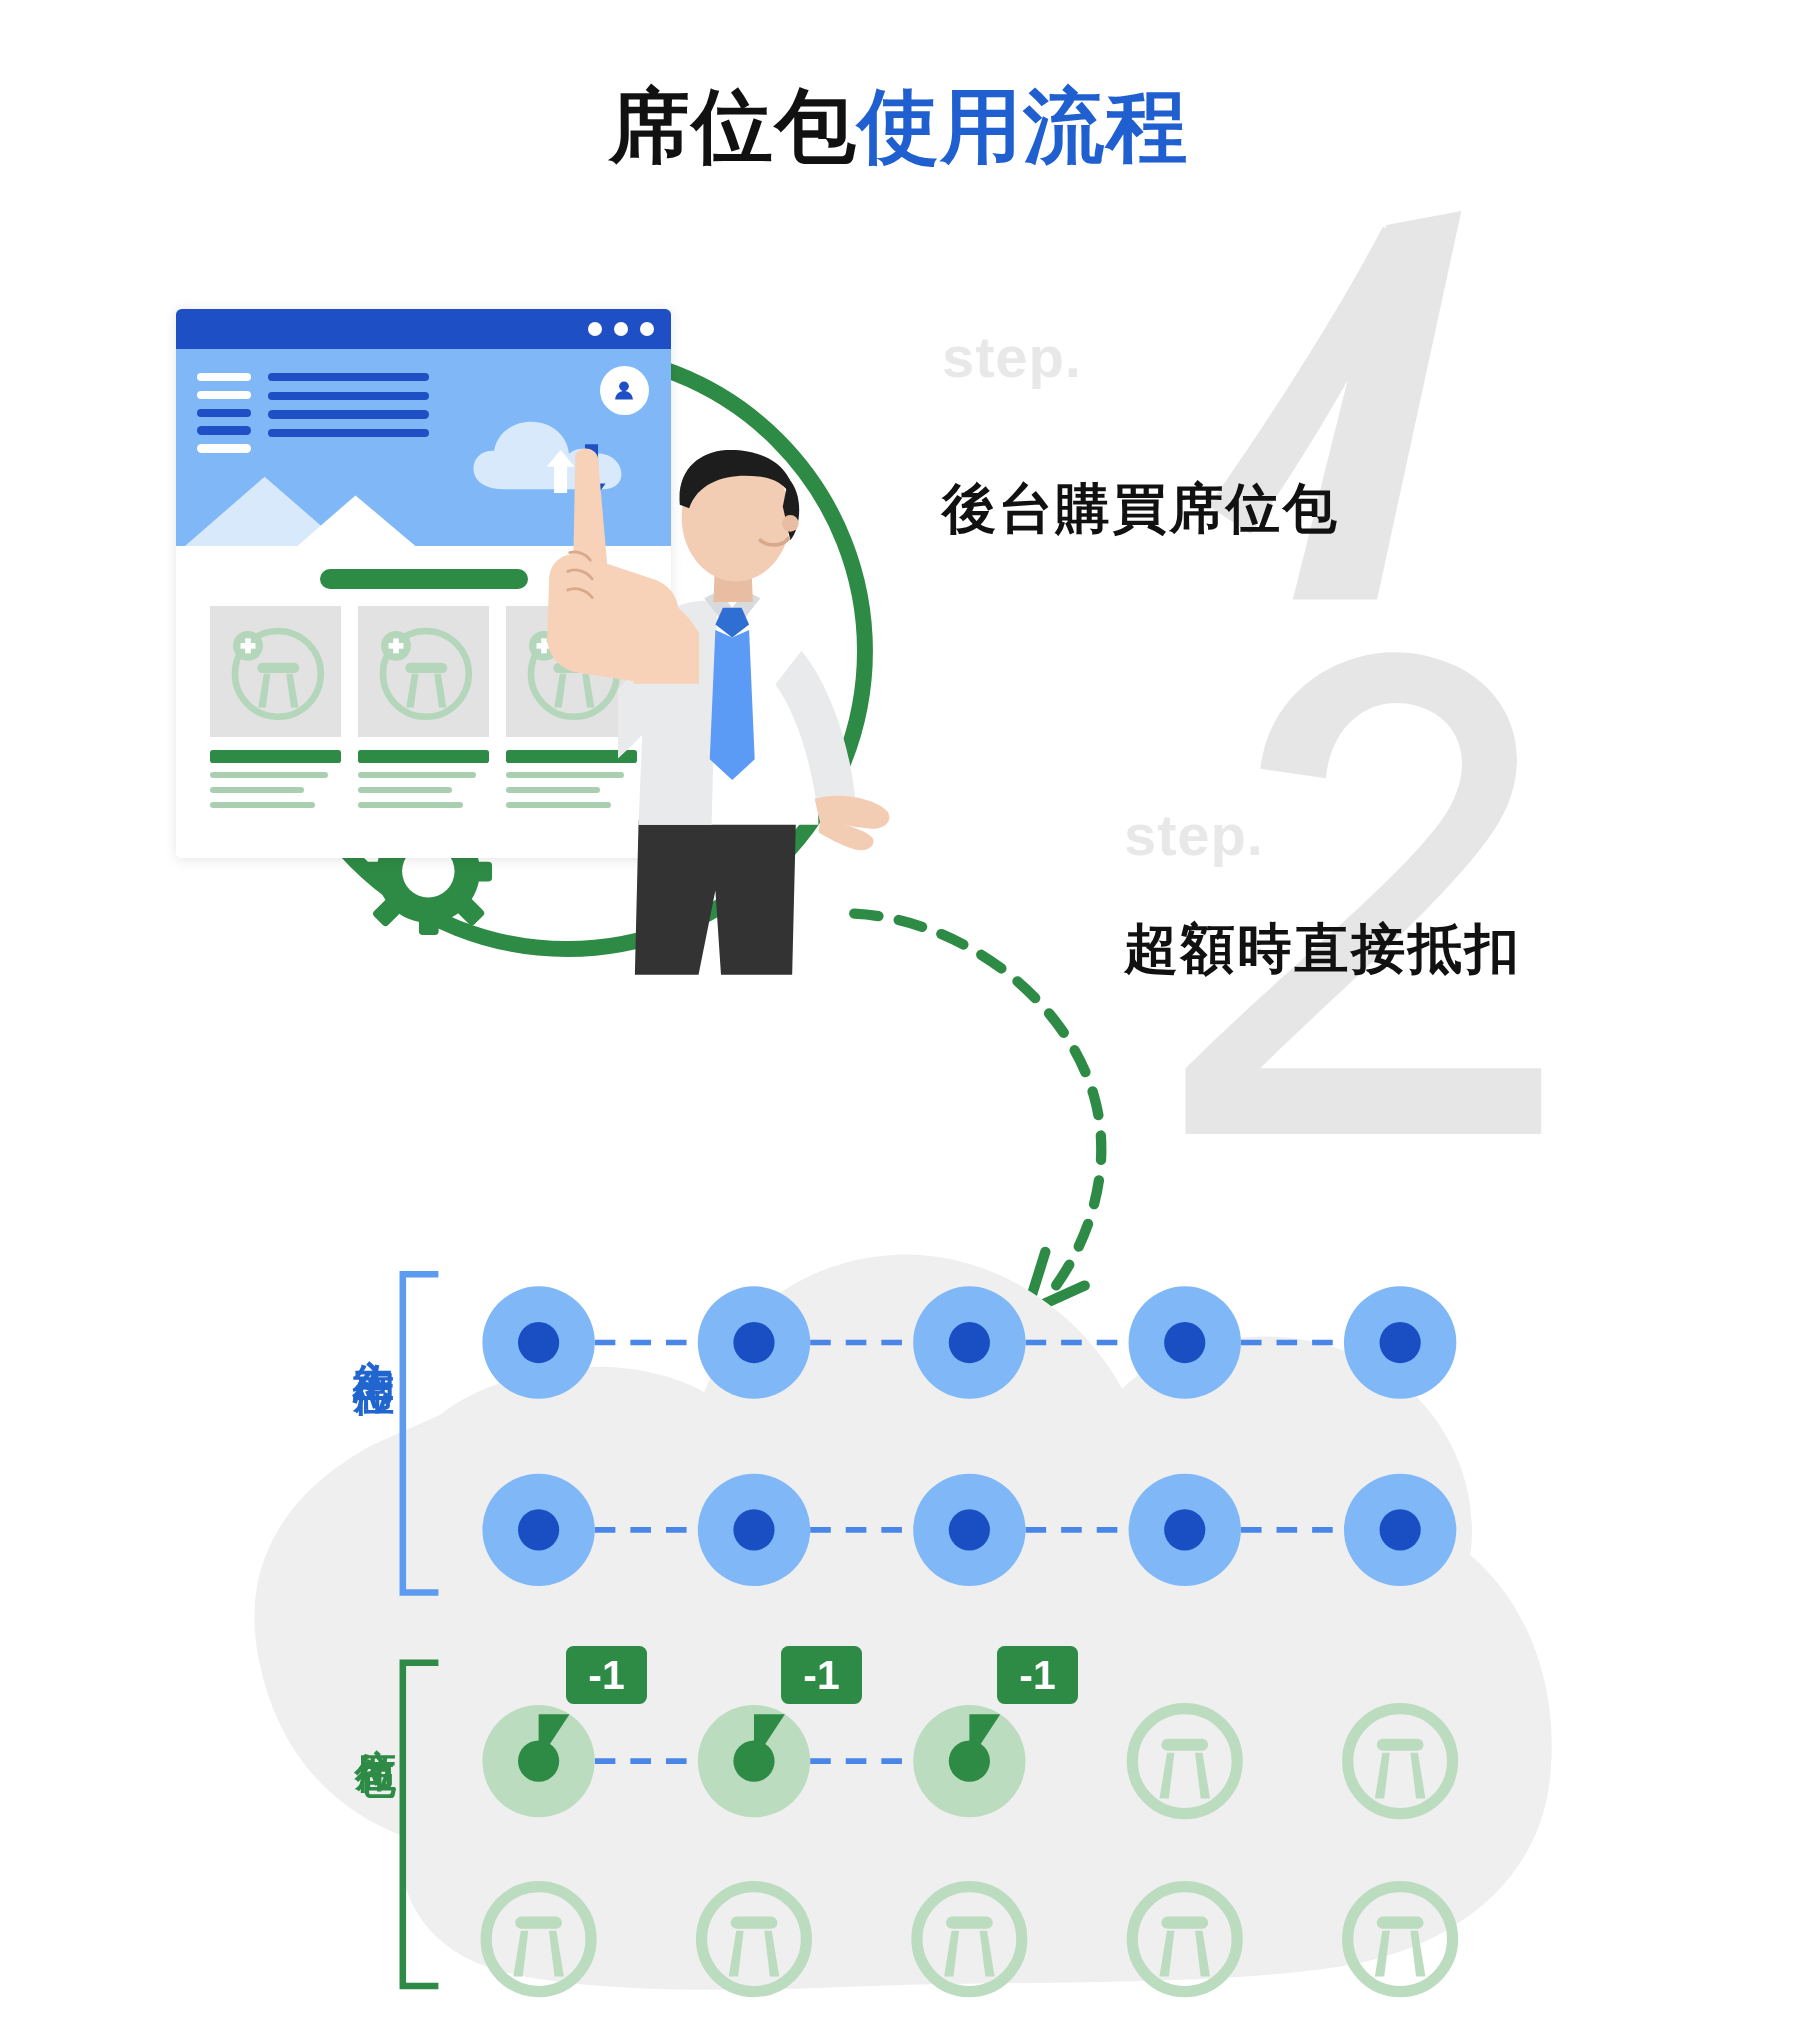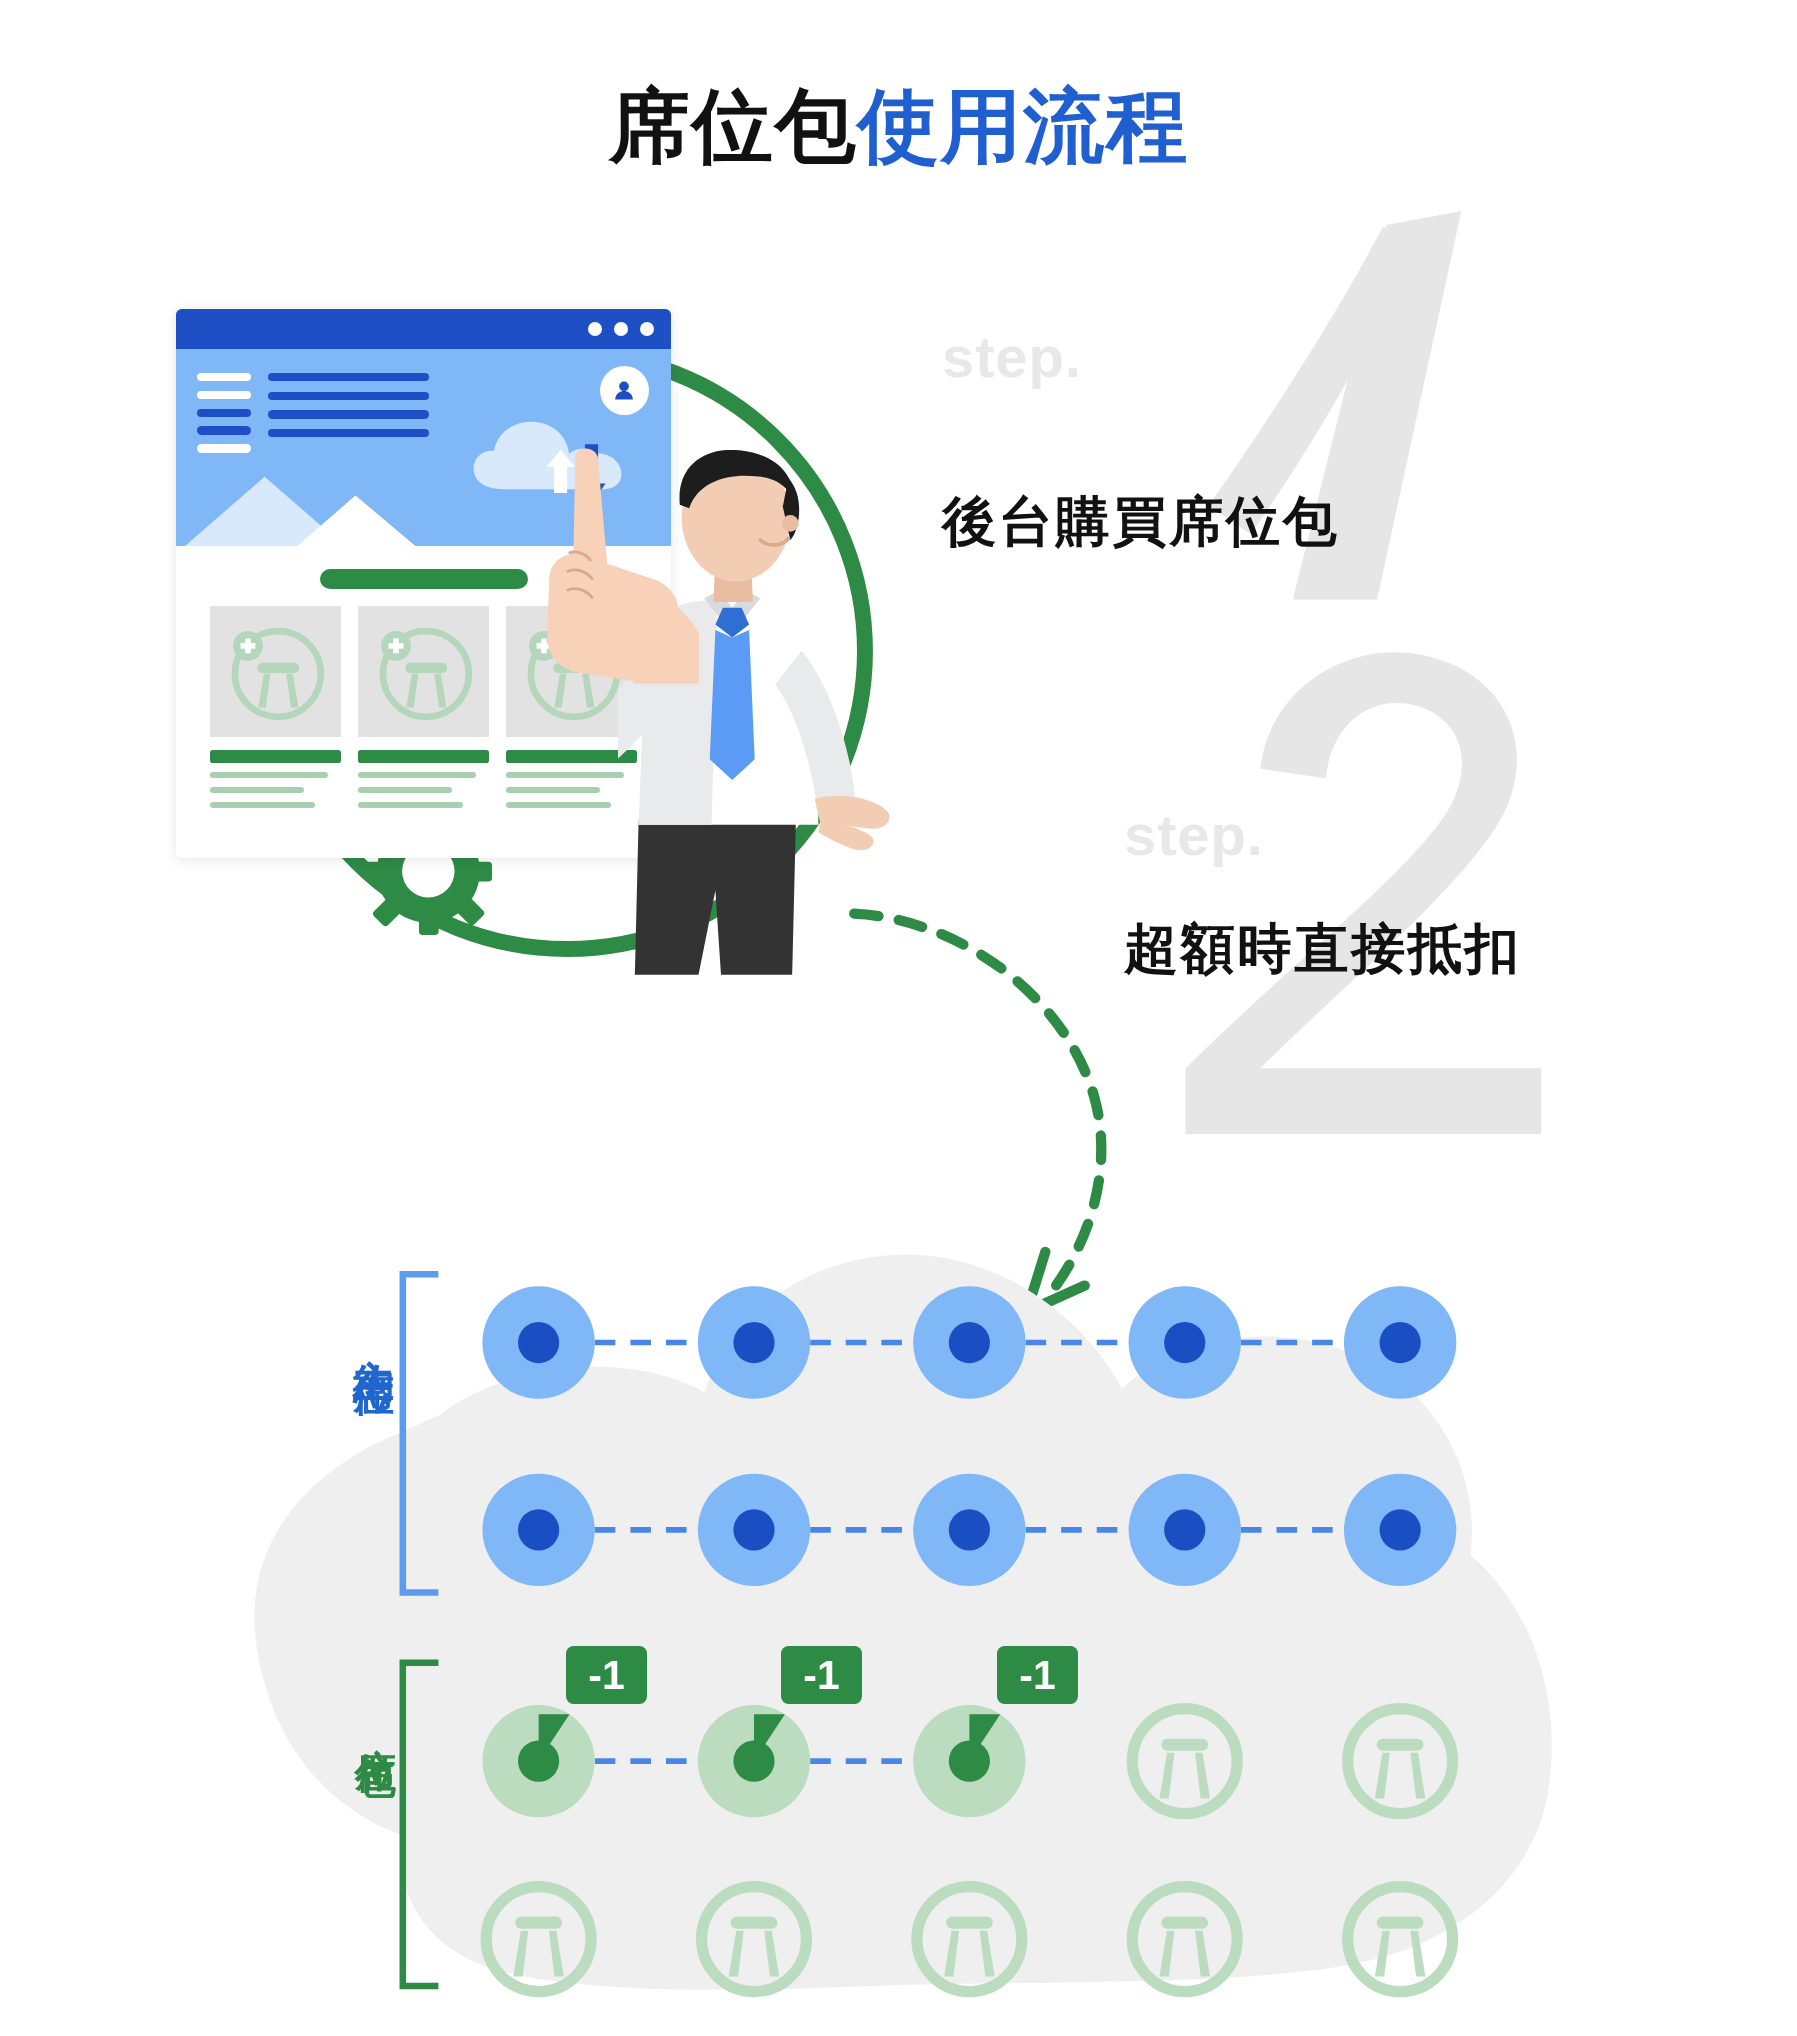--- a/index.html
+++ b/index.html
@@ -144,21 +144,21 @@
   <div class="title">
     <span class="t-dark">席位包</span><span class="t-blue">使用流程</span>
   </div>
 
   <svg class="step-num" style="left:1152px; top:197px;" width="394" height="440" viewBox="0 0 420 470">
     <path d="M250 30 L150 430 L240 430 L330 15 Z" fill="#e6e6e6"></path>
     <path d="M246 32 C200 120 130 230 60 330 L105 360 C180 255 240 140 290 45 Z" fill="#e6e6e6"></path>
   </svg>
 
   <div class="step-word" style="left:942px; top:323px;">step.</div>
-  <div class="step-head" style="left:942px; top:486px;text-align:center;">後台購買席位包</div>
+  <div class="step-head" style="left:942px; top:473px;text-align:center;">後台購買席位包</div>
 
   <svg class="step-num" style="left:1148px; top:628px;" width="440" height="525" viewBox="0 0 470 560">
     <path d="M120 150 C130 60 220 10 300 30 C390 52 420 140 370 215 C320 290 200 390 120 470 L420 470 L420 540 L40 540 L40 470 C140 370 280 260 320 195 C350 145 335 95 285 82 C235 70 195 105 190 160 Z" fill="#e6e6e6"></path>
   </svg>
 
   <div class="step-word" style="left:1124px; top:801px;">step.</div>
   <div class="step-head" style="left:1124px; top:913px;font-family:Liberation Serif, serif;">超額時直接抵扣</div>
 
   <svg class="ring-layer" viewBox="0 0 700 730">
     <circle cx="350" cy="365" r="318" fill="none" stroke="#2e8b45" stroke-width="17"></circle>

